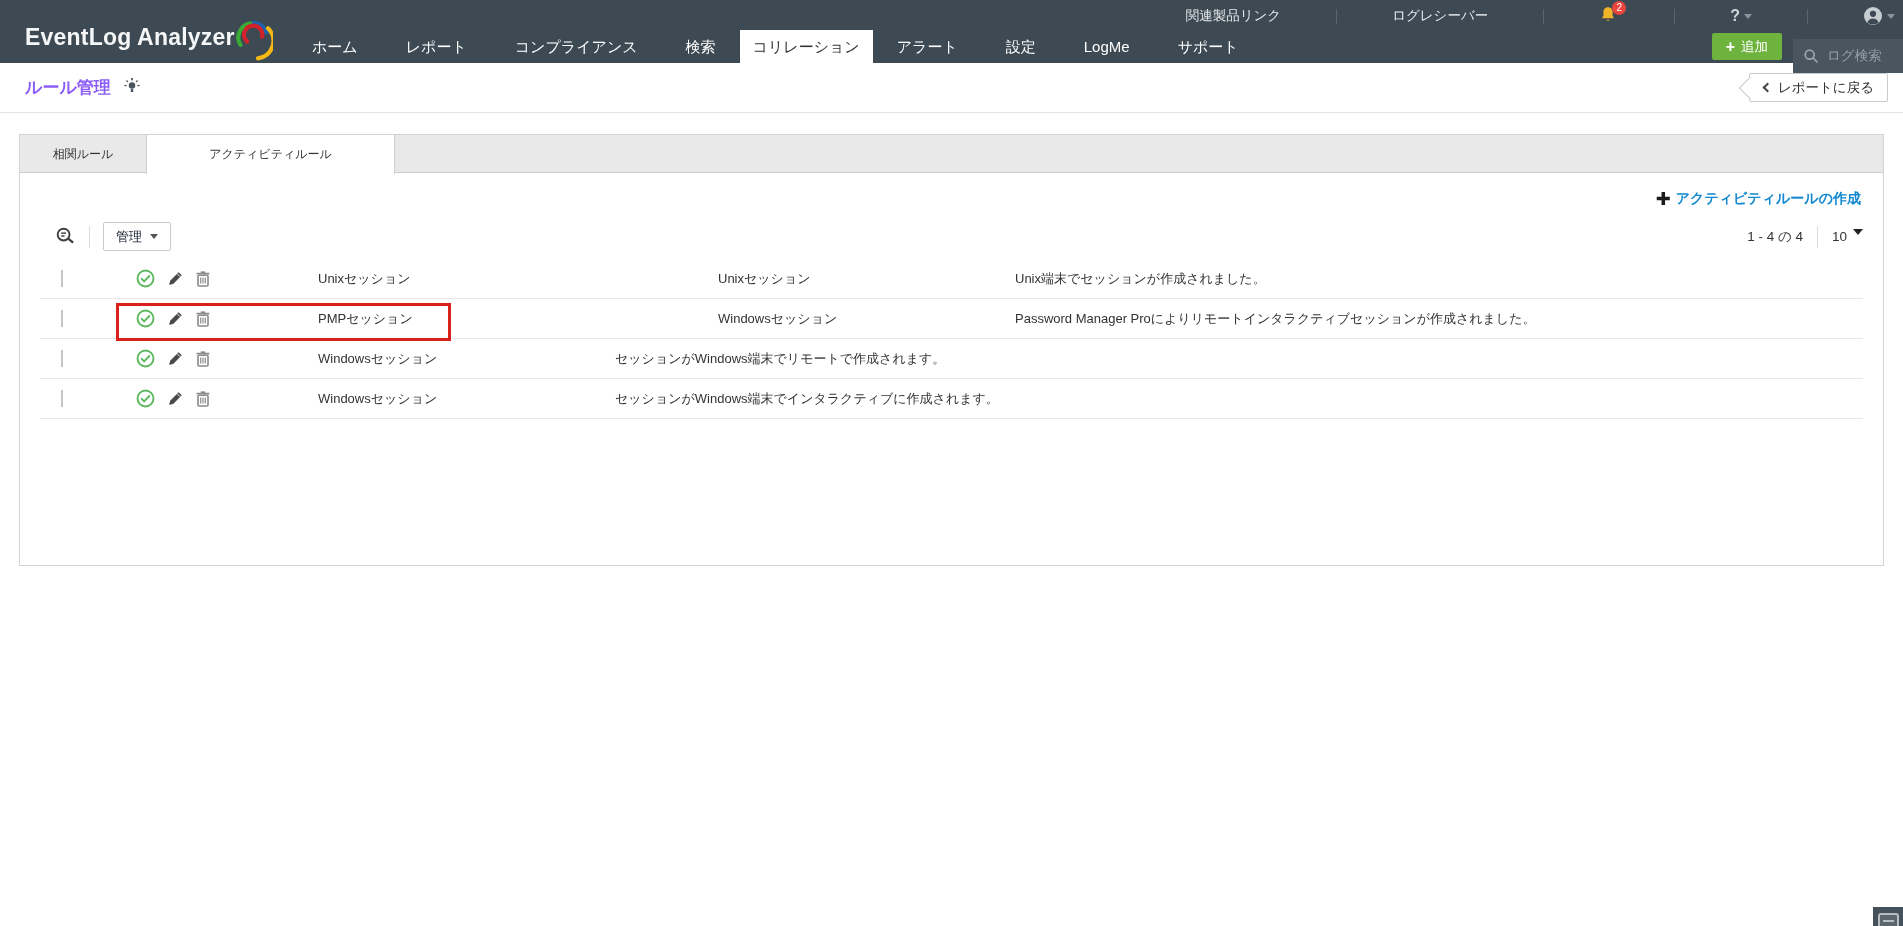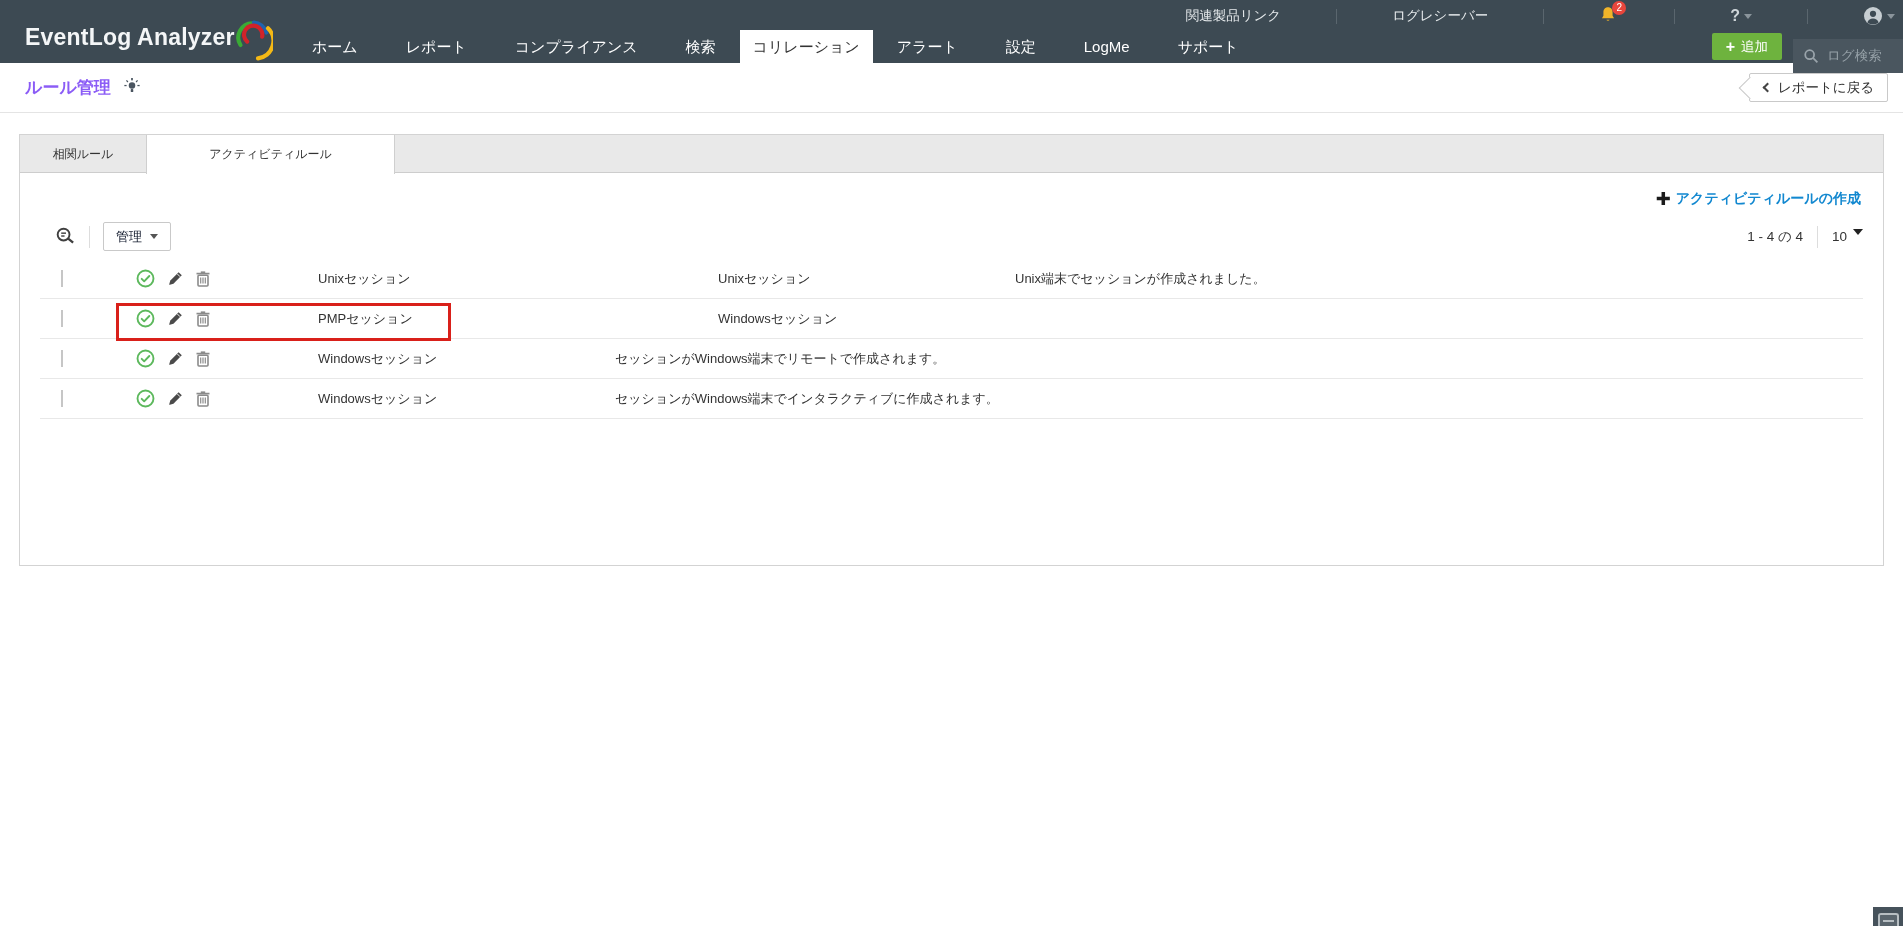--- a/index.html
+++ b/index.html
@@ -280,20 +280,21 @@
           <line x1="0.5" y1="2.6" x2="13.5" y2="2.6" stroke="#8b8b8b" stroke-width="1.7"></line>
           <rect x="4.8" y="0.4" width="4.4" height="1.6" fill="#8b8b8b"></rect>
           <line x1="4.7" y1="6.6" x2="4.7" y2="12.6" stroke="#8b8b8b" stroke-width="1.2"></line>
           <line x1="7" y1="6.6" x2="7" y2="12.6" stroke="#8b8b8b" stroke-width="1.2"></line>
           <line x1="9.3" y1="6.6" x2="9.3" y2="12.6" stroke="#8b8b8b" stroke-width="1.2"></line>
         </svg>
       </span>
     </div>
     <div class="c-name">PMPセッション</div>
     <div class="c-cat">Windowsセッション</div>
+    <div class="c-desc">Password Manager Proによりリモートインタラクティブセッションが作成されました。</div>
   <div class="hl-box"></div>
             </div>
 
   <div class="trow">
     <div class="c-check"><span class="cb"></span></div>
     <div class="c-actions">
       <span class="act-ic">
         <svg width="19" height="19" viewBox="0 0 20 20">
           <circle cx="10" cy="10" r="8.4" fill="none" stroke="#5cb85c" stroke-width="2"></circle>
           <path d="M6 10.4l2.6 2.6 5.4-5.6" fill="none" stroke="#5cb85c" stroke-width="2" stroke-linecap="round" stroke-linejoin="round"></path>

